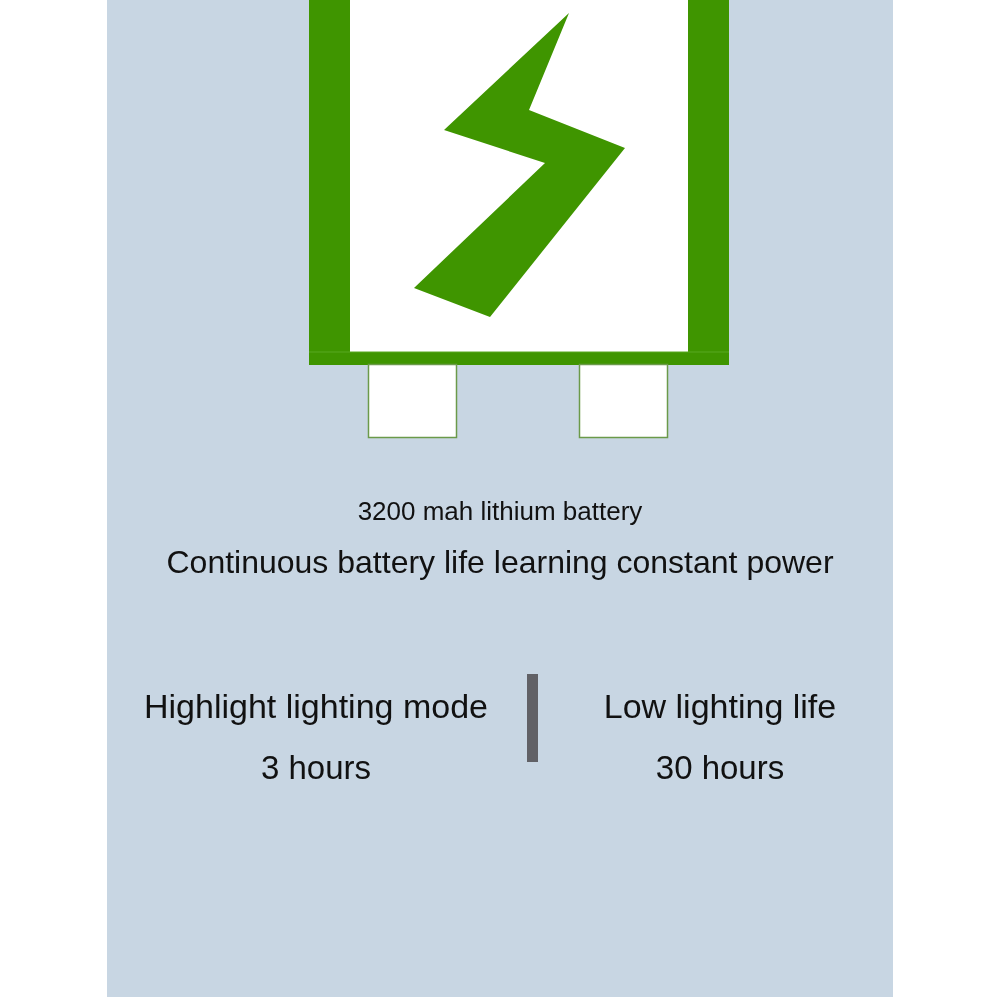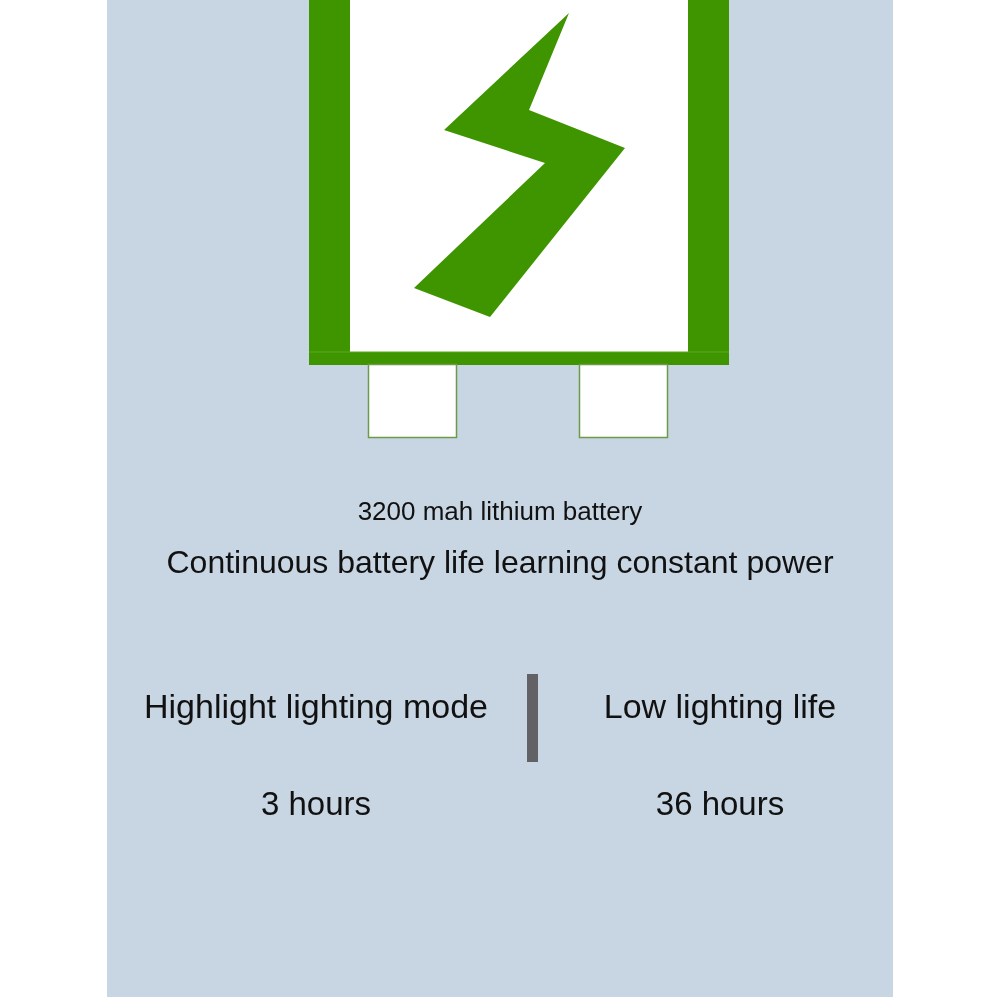--- a/index.html
+++ b/index.html
@@ -33,21 +33,21 @@
     .mode-col {
       position: absolute;
       width: 420px;
       text-align: center;
       color: #111111;
       white-space: nowrap;
     }
     .mode-left { left: 106px; }
     .mode-right { left: 510px; }
     .mode-label { position: absolute; left: 0; width: 420px; top: 684px; font-size: 34px; line-height: 44px; }
-    .mode-value { position: absolute; left: 0; width: 420px; top: 782px; font-size: 33px; line-height: 44px; }
+    .mode-value { position: absolute; left: 0; width: 420px; top: 746px; font-size: 33px; line-height: 44px; }
     .divider {
       position: absolute;
       left: 527px; top: 674px;
       width: 11px; height: 88px;
       background: #616166;
     }
   </style>
 </head>
 <body>
 
@@ -75,14 +75,14 @@
 
 <div class="mode-col mode-left">
   <div class="mode-label">Highlight lighting mode</div>
   <div class="mode-value">3 hours</div>
 </div>
 
 <div class="divider"></div>
 
 <div class="mode-col mode-right">
   <div class="mode-label">Low lighting life</div>
-  <div class="mode-value">36 hours</div>
+  <div class="mode-value">30 hours</div>
 </div>
 
 </body></html>

